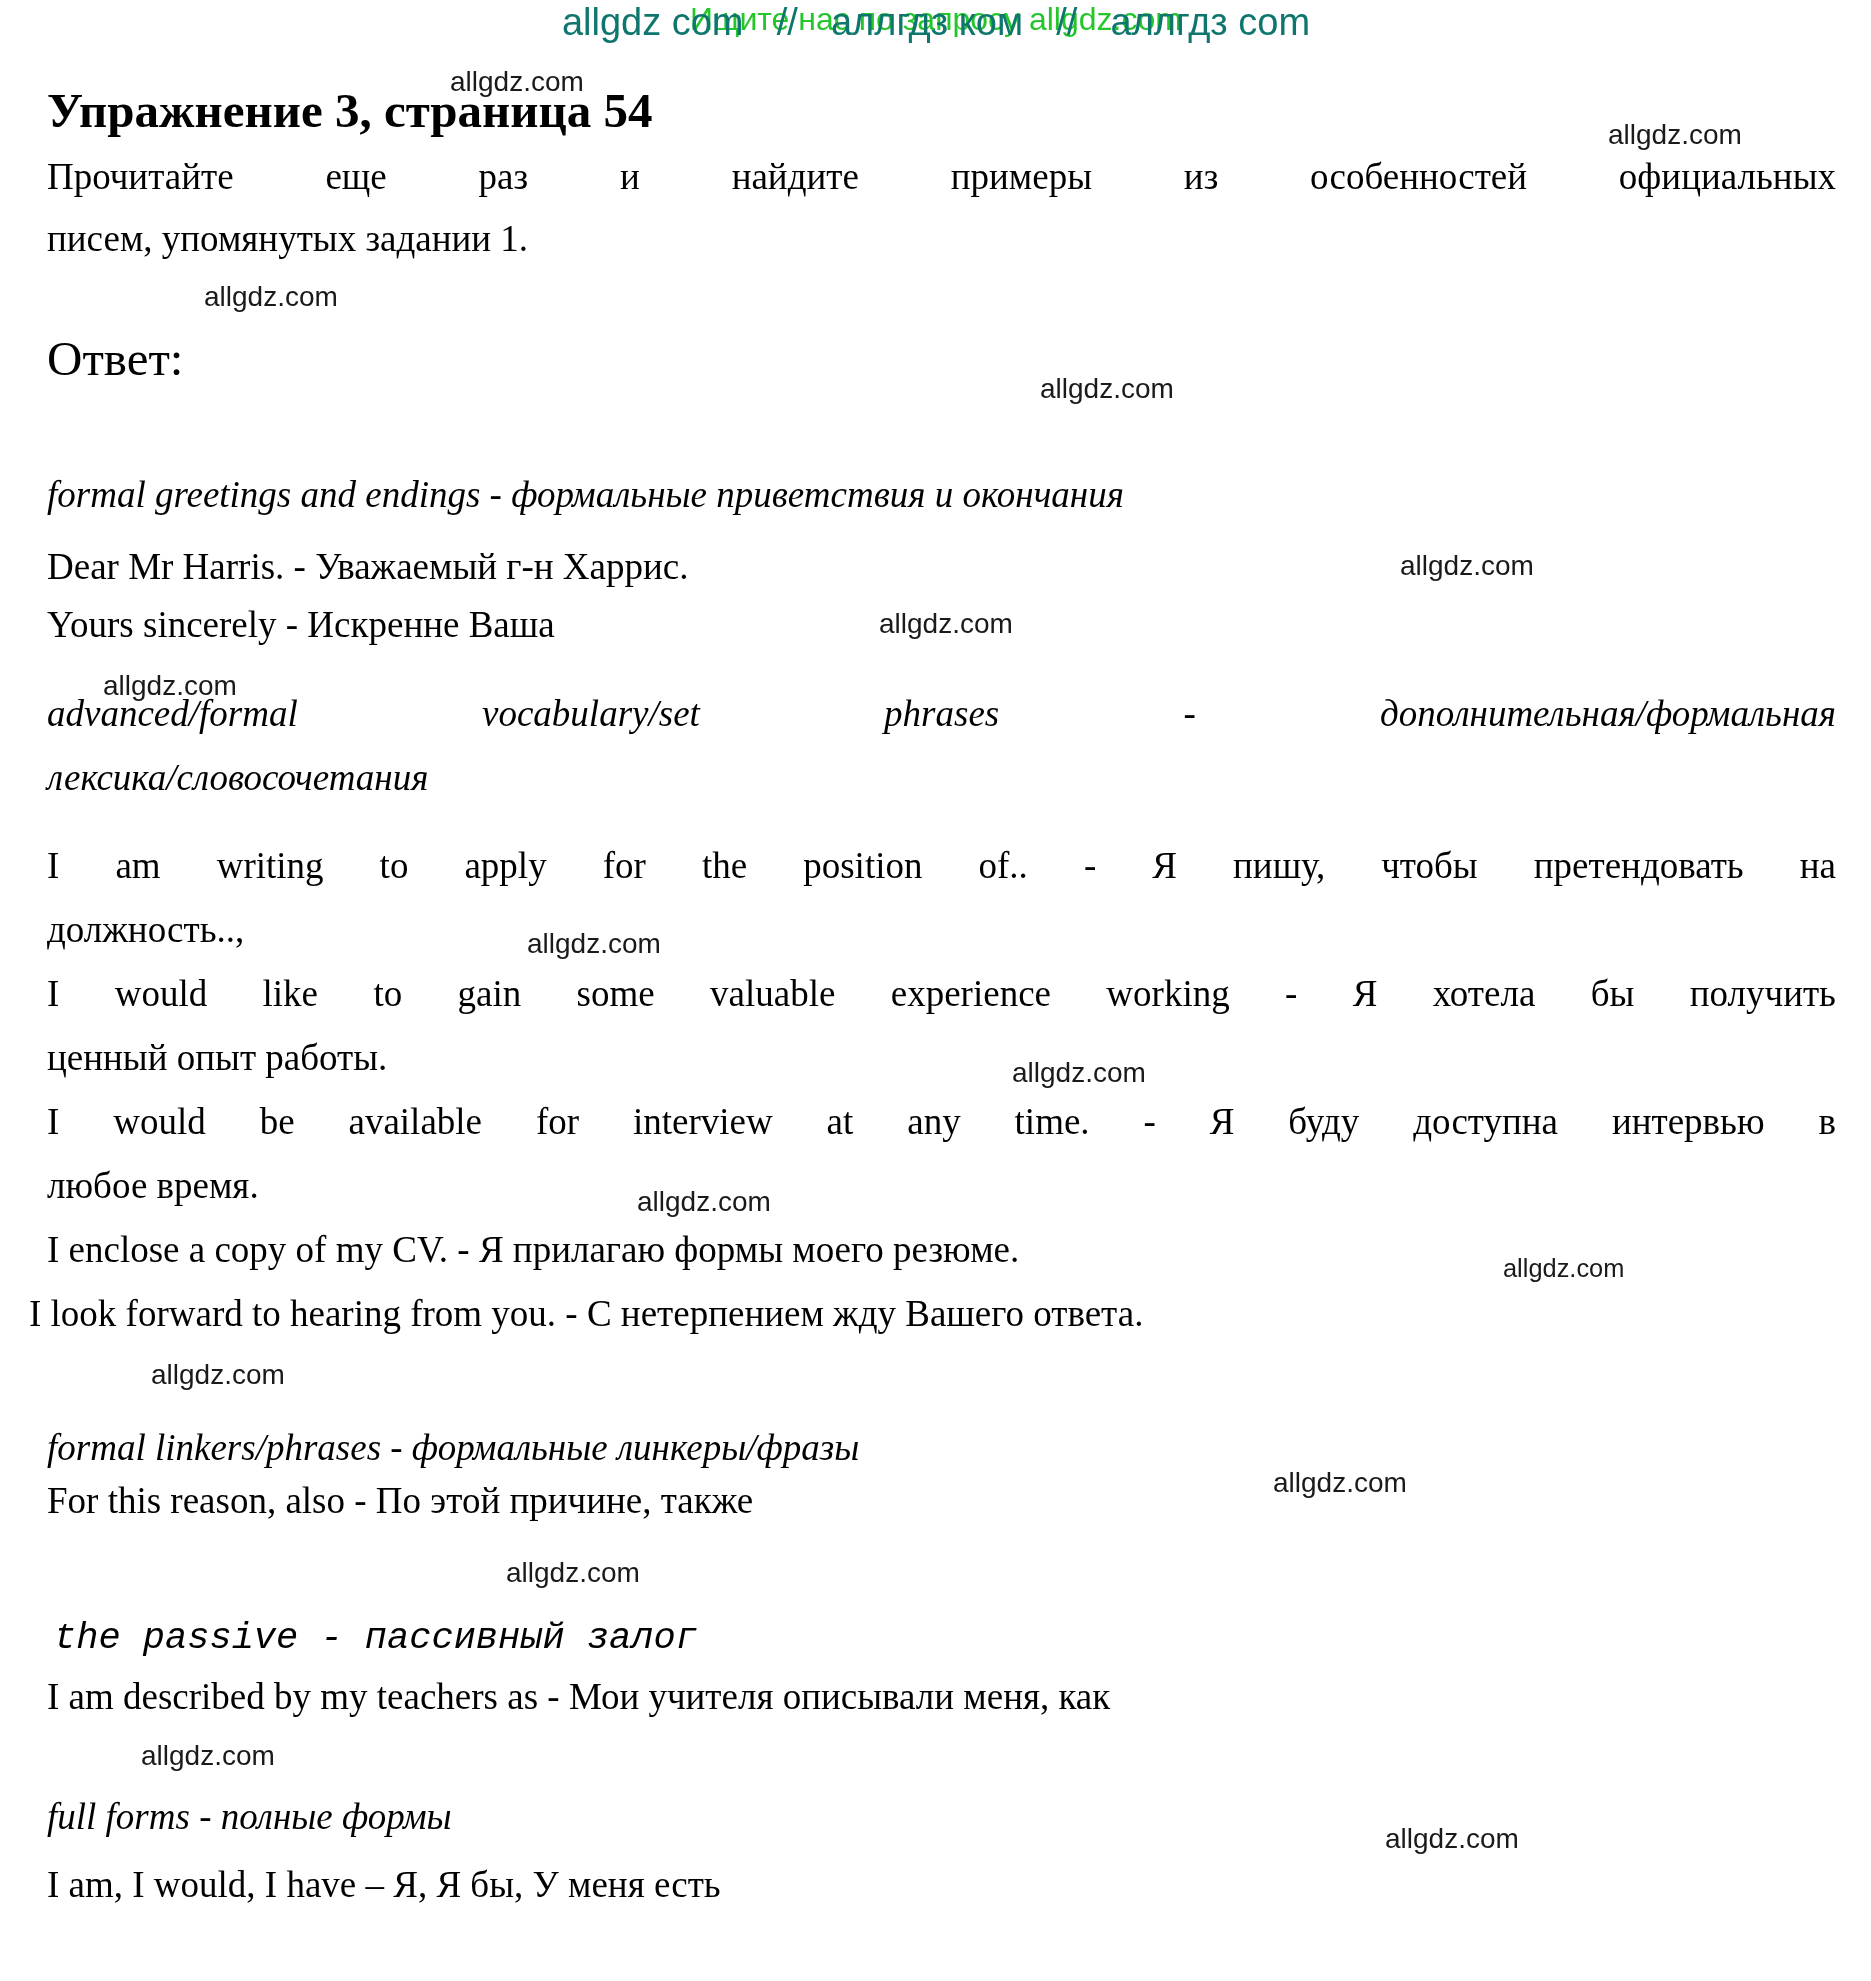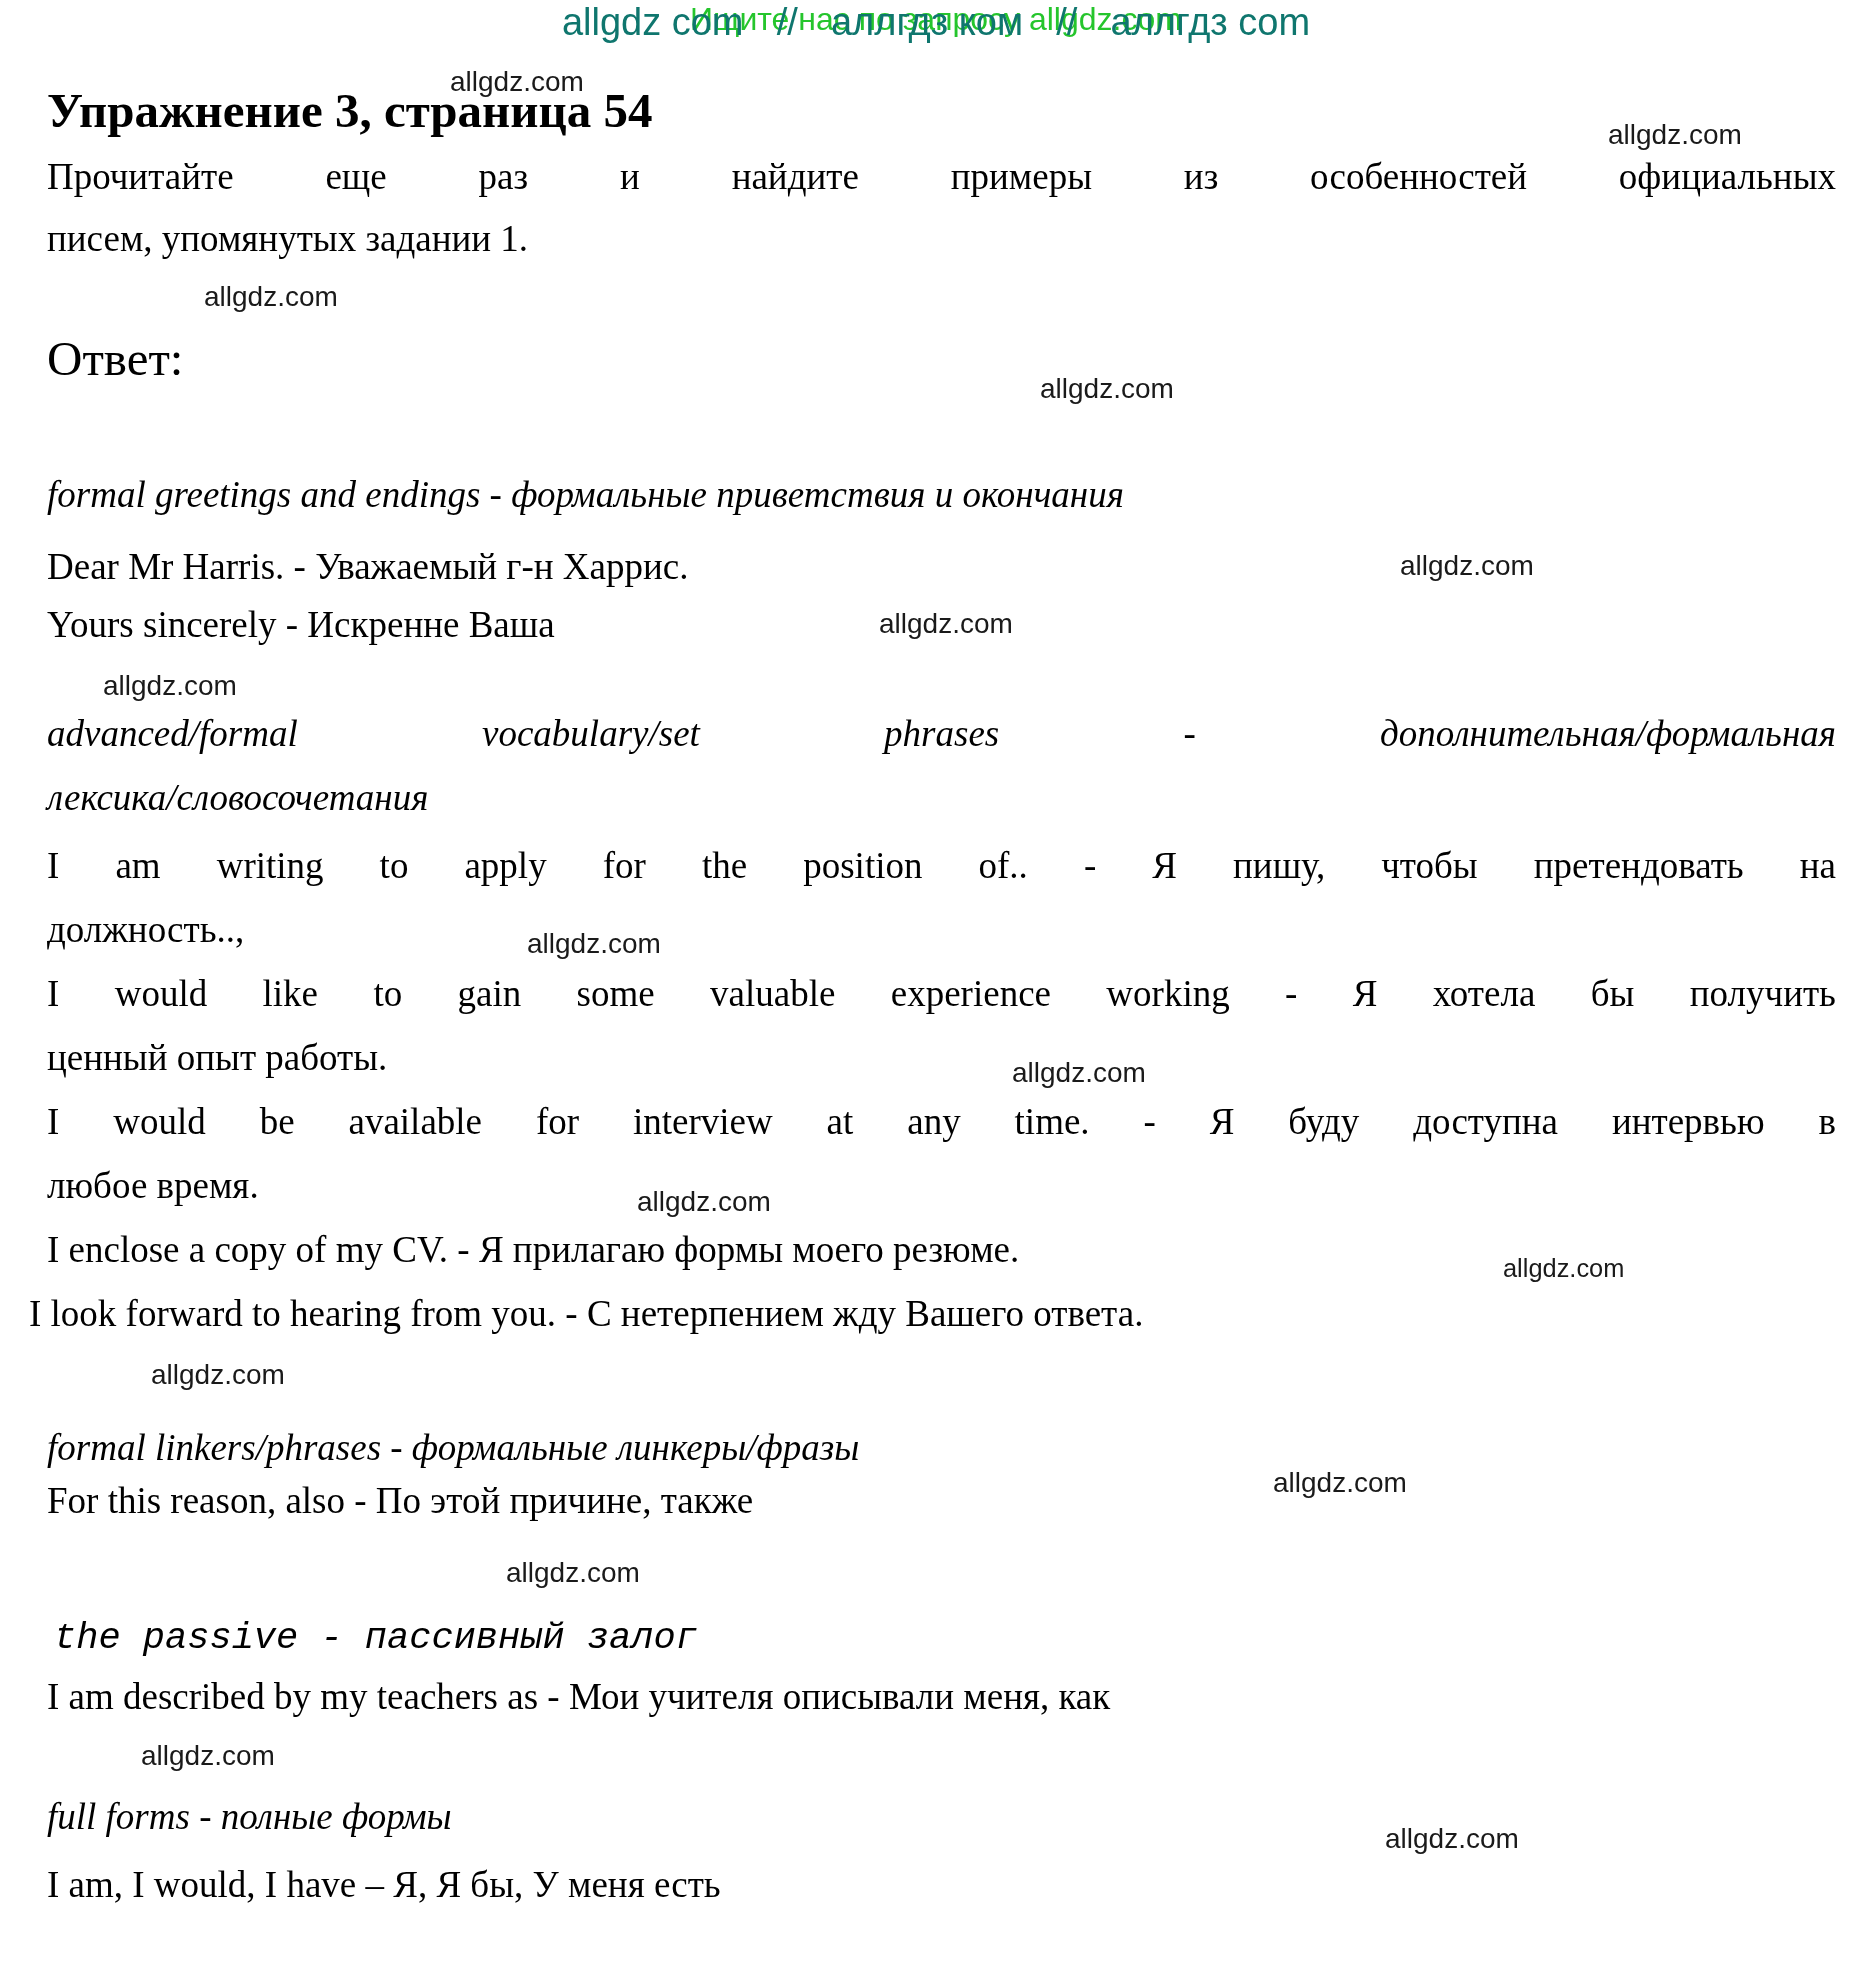--- a/index.html
+++ b/index.html
@@ -90,21 +90,21 @@
   <div class="abs body-par" style="left:47px; top:535px;">
     <span class="lline">Dear Mr Harris. - Уважаемый г-н Харрис.</span>
   </div>
   <span class="abs wm" style="left:1400px; top:550px;">allgdz.com</span>
   <div class="abs body-par" style="left:47px; top:593px;">
     <span class="lline">Yours sincerely - Искренне Ваша</span>
   </div>
   <span class="abs wm" style="left:879px; top:608px;">allgdz.com</span>
   <span class="abs wm" style="left:103px; top:670px;">allgdz.com</span>
 
-  <div class="abs body-par italic" style="left:47px; top:702px;">
+  <div class="abs body-par italic" style="left:47px; top:682px;">
     <span class="jline">advanced/formal vocabulary/set phrases - дополнительная/формальная</span>
     <span class="lline">лексика/словосочетания</span>
   </div>
 
   <div class="abs body-par" style="left:47px; top:834px;">
     <span class="jline">I am writing to apply for the position of.. - Я пишу, чтобы претендовать на</span>
     <span class="lline">должность..,</span>
   </div>
   <span class="abs wm" style="left:527px; top:928px;">allgdz.com</span>
 

